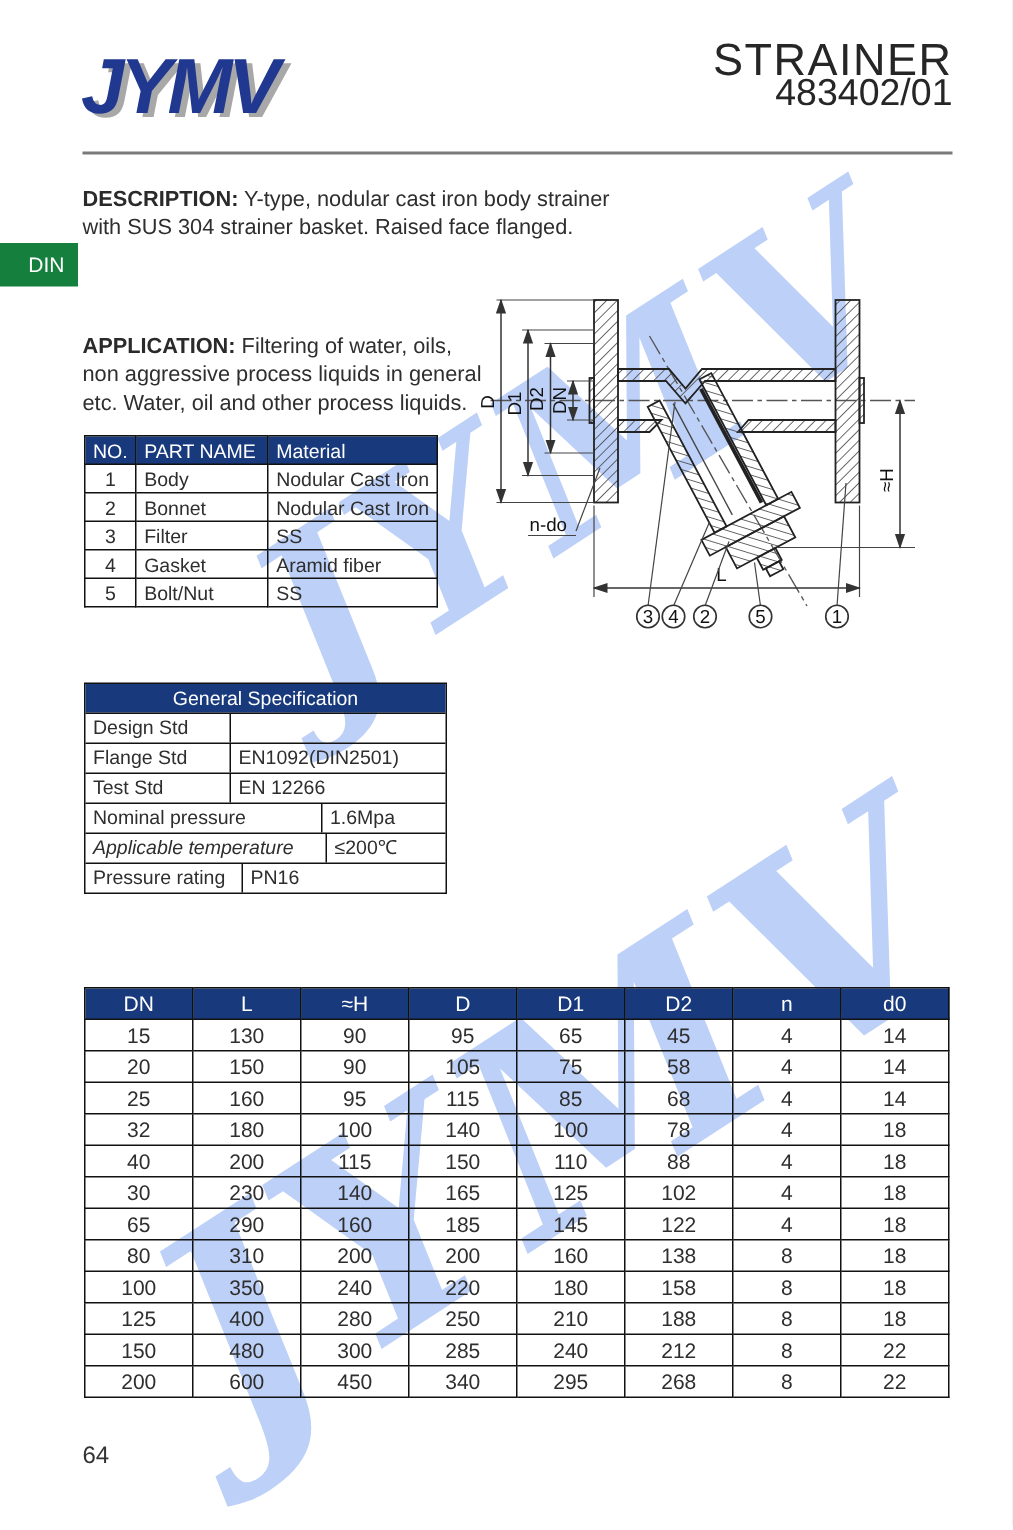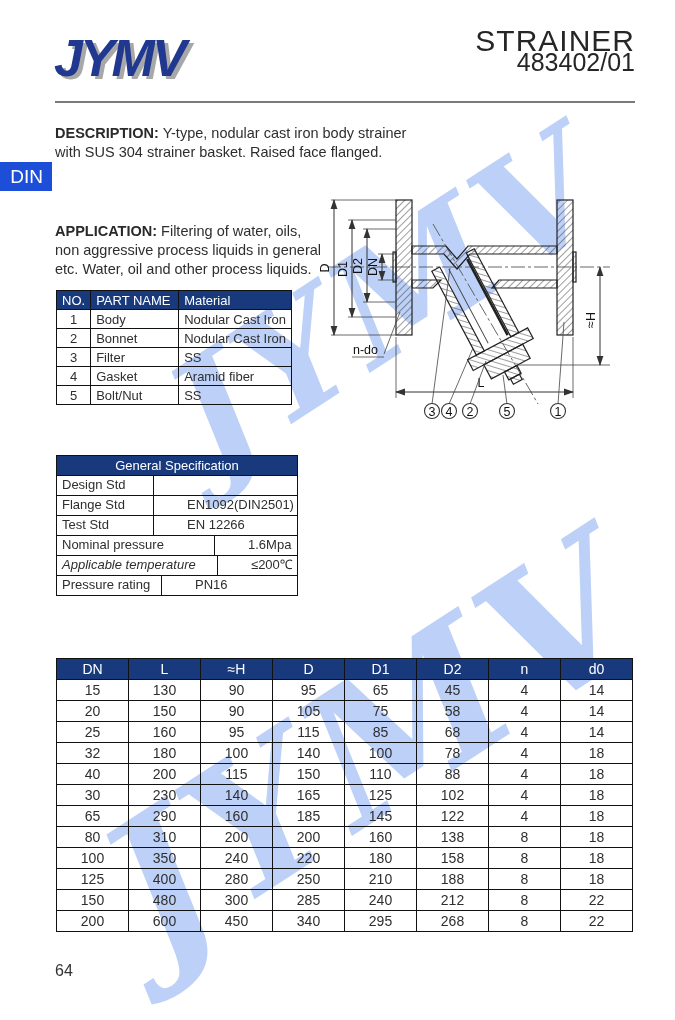--- a/index.html
+++ b/index.html
@@ -12,37 +12,37 @@
           transform:translate(-50%,-50%) rotate(-33deg);}
   .wm-bottom{left:375px;top:744px;font-size:185px;letter-spacing:8px;
           transform:translate(-50%,-50%) rotate(-33deg);}
   
   .abs{position:absolute;z-index:1;}
   .logo{left:54px;top:28px;font-size:52px;font-weight:bold;font-style:italic;
         color:#20388f;letter-spacing:-3px;text-shadow:4px 3px 0 #a8a8a8;}
   .title{right:40px;top:24px;font-size:30px;color:#262626;text-align:right;letter-spacing:1px;}
   .docno{right:40px;top:48px;font-size:25px;color:#262626;text-align:right;}
   .rule{left:55px;right:40px;top:101px;height:2px;background:#7a7a7a;}
-  .din-tab{left:0;top:162px;width:52px;height:29px;background:#1d4ed8;color:#ffffff;
-           font-size:19px;line-height:29px;text-align:right;padding-right:9px;box-sizing:border-box;}
+  .din-tab{left:0;top:162px;width:52px;height:29px;background:#15803d;color:#ffffff;
+           font-size:14px;line-height:29px;text-align:right;padding-right:9px;box-sizing:border-box;}
   .desc{left:55px;top:124px;width:385px;font-size:14.5px;line-height:1.32;}
   .app{left:55px;top:203px;width:320px;font-size:14.5px;line-height:1.32;margin-top:19px;}
   .pre{white-space:pre-line;}
   b.lbl{font-weight:bold;color:#2a2a2a;}
   
   table{border-collapse:collapse;}
   .parts{left:56px;top:290px;font-size:13px;}
   .parts th,.parts td{border:1.5px solid #111;height:18px;padding:0 5px;text-align:left;
         font-weight:normal;white-space:nowrap;}
   .parts th{background:#183a7d;color:#fff;}
   .parts td.c{text-align:center;}
   
   .spec{left:56px;top:455px;width:242px;border:1.5px solid #111;font-size:13px;box-sizing:border-box;}
   .spec-header{background:#183a7d;color:#fff;text-align:center;height:19px;line-height:19px;}
-  .spec-row{display:flex;height:19px;line-height:18px;border-top:1.5px solid #111;gap:28px;}
+  .spec-row{display:flex;height:19px;line-height:18px;border-top:1.5px solid #111;}
   .spec-label{padding-left:5px;border-right:1.5px solid #111;box-sizing:border-box;white-space:nowrap;}
   .spec-value{padding-left:5px;flex:1;white-space:nowrap;}
   .spec-rows .spec-row:nth-child(1) .spec-label,
   .spec-rows .spec-row:nth-child(2) .spec-label,
   .spec-rows .spec-row:nth-child(3) .spec-label{width:97px;}
   .spec-rows .spec-row:nth-child(4) .spec-label{width:158px;}
   .spec-rows .spec-row:nth-child(5) .spec-label{width:161px;font-style:italic;}
   .spec-rows .spec-row:nth-child(6) .spec-label{width:105px;}
   
   .dims{left:56px;top:658px;width:577px;font-size:14px;table-layout:fixed;}

